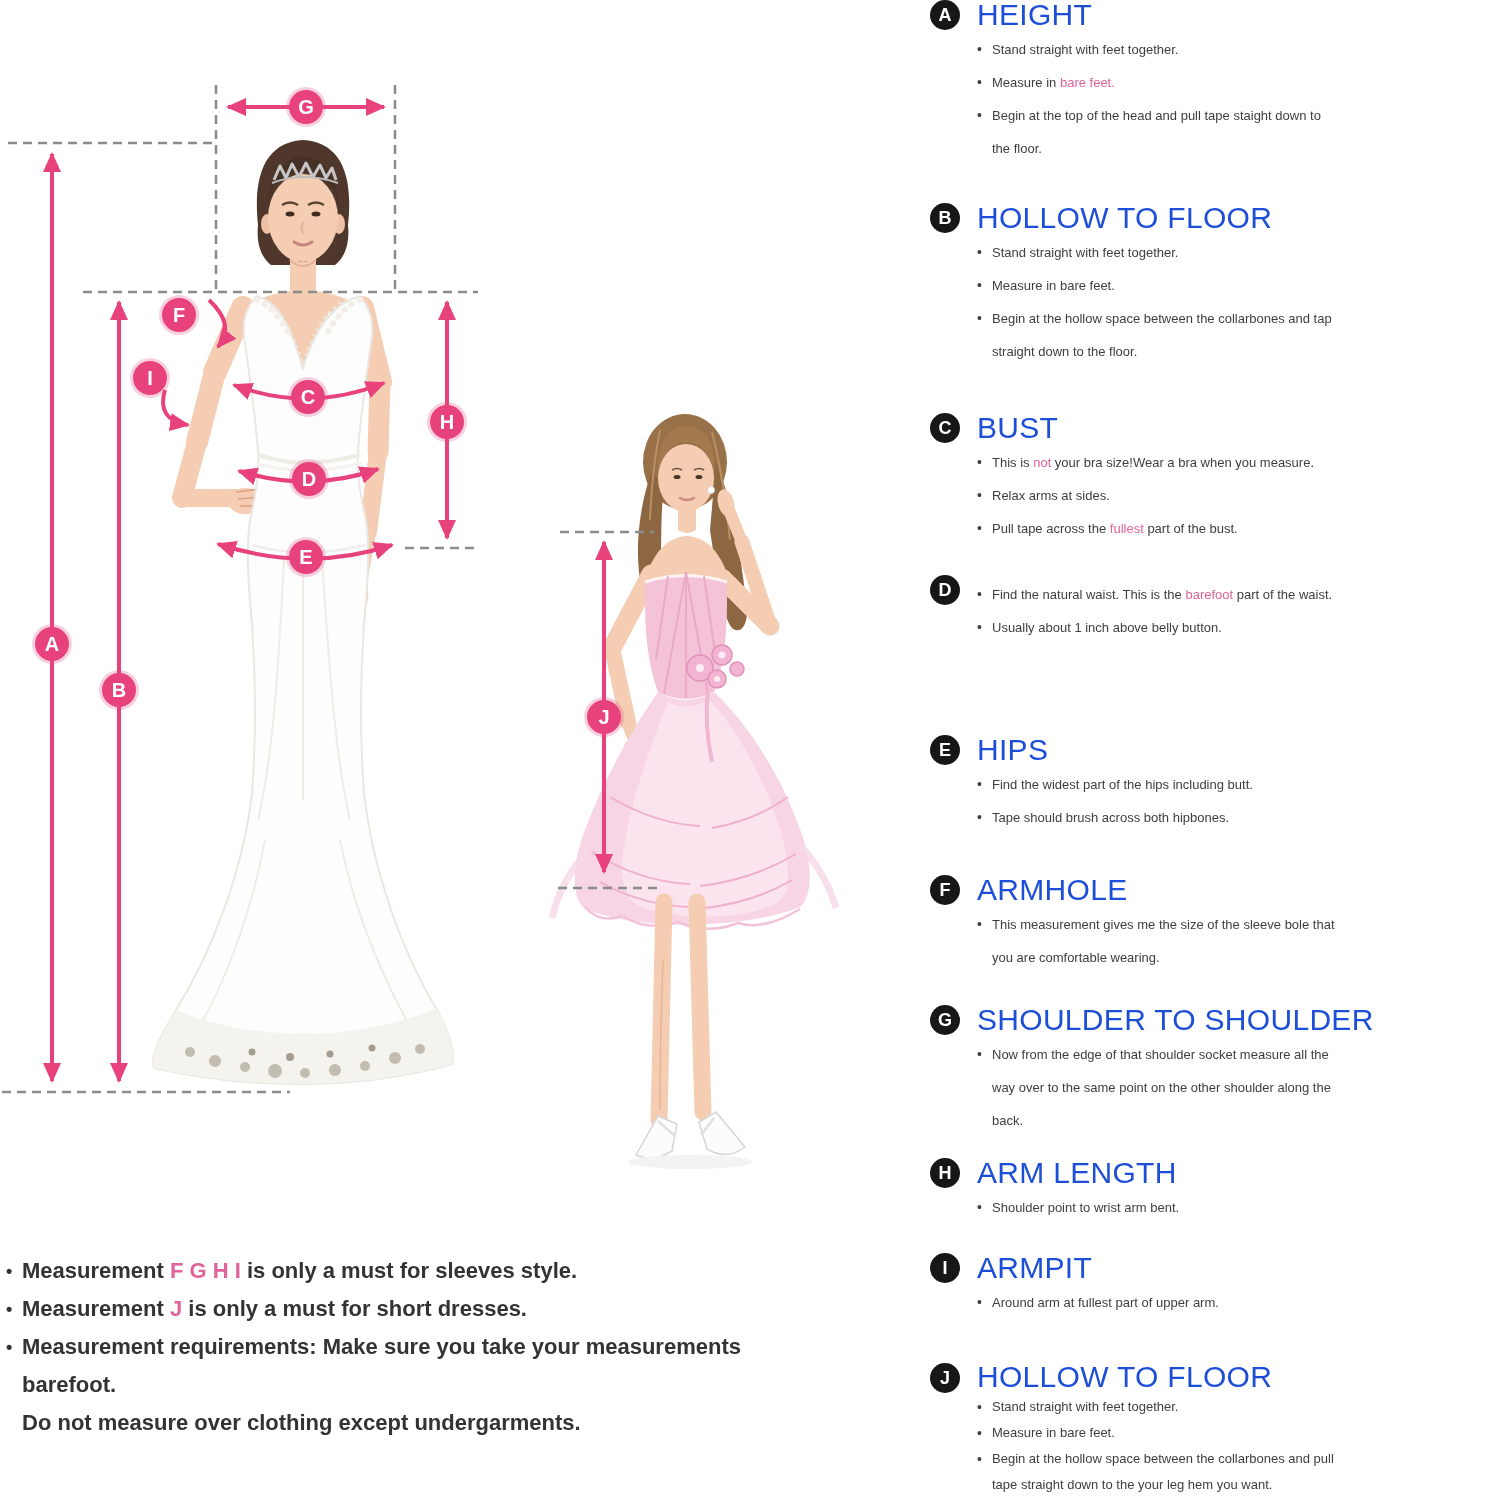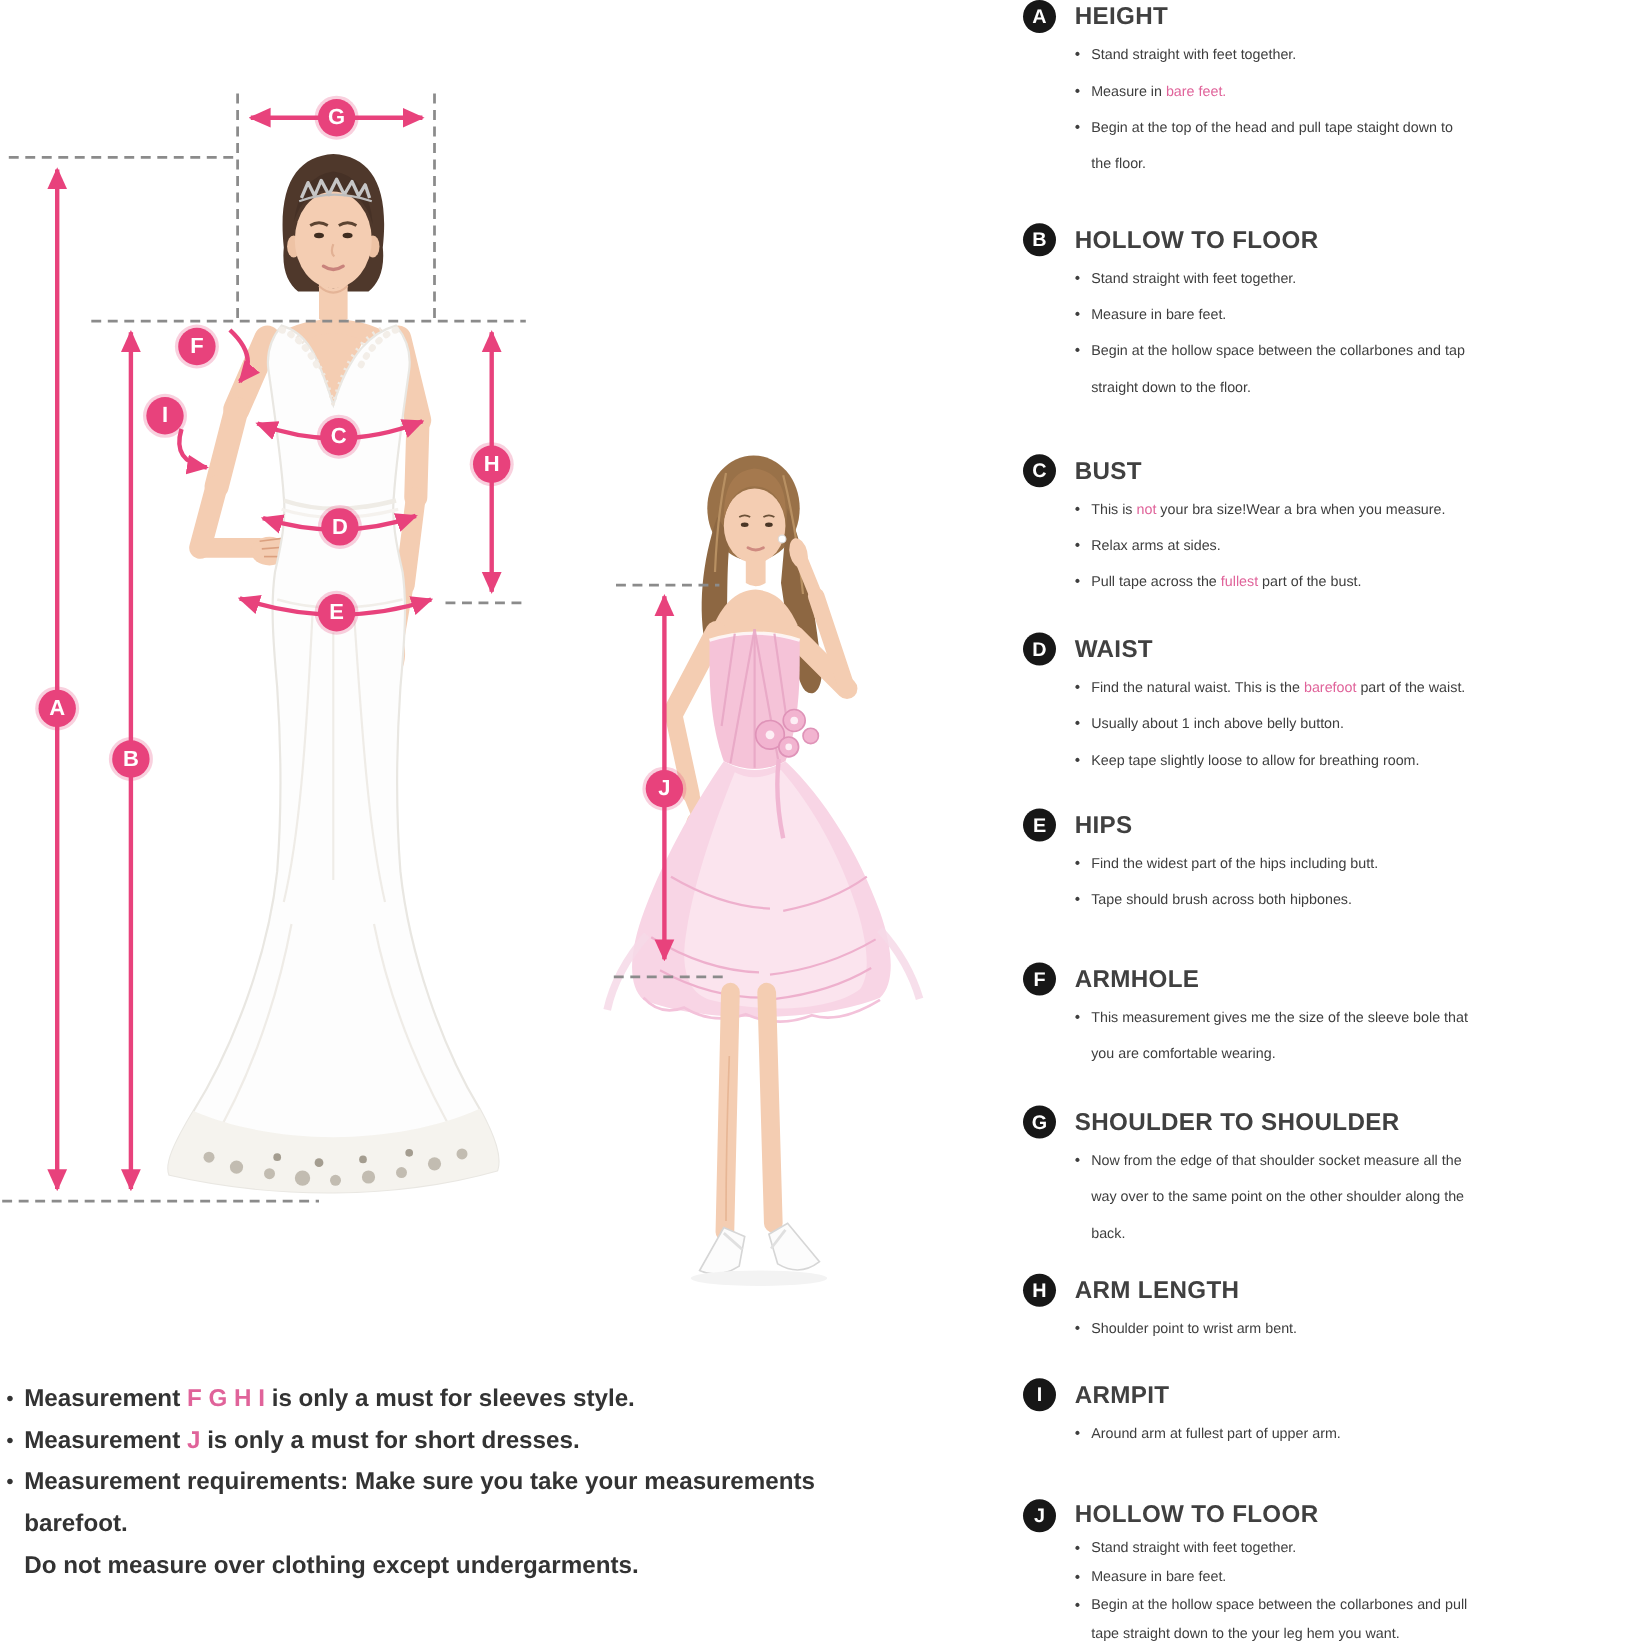--- a/index.html
+++ b/index.html
@@ -10,21 +10,21 @@
   .m-circle{position:absolute;width:34px;height:34px;border-radius:50%;
     background:var(--pink,#e8427c);box-shadow:0 0 0 3px rgba(232,66,124,.25);
     color:#fff;font-weight:bold;font-size:20px;display:flex;align-items:center;justify-content:center;
     line-height:1;z-index:5;}
   
   #sections{position:absolute;left:930px;top:0;width:545px;height:1500px;}
   .sec{position:absolute;left:0;display:flex;align-items:flex-start;}
   .badge{flex:0 0 auto;width:30px;height:30px;border-radius:50%;background:var(--badge,#171717);
     color:#fff;font-weight:bold;font-size:18px;display:flex;align-items:center;justify-content:center;}
   .sec-body{margin-left:17px;width:498px;}
-  .sec-title{margin:0;font-size:22px;font-weight:bold;color:#404040;line-height:30px;letter-spacing:.3px;}
+  .sec-title{margin:0;font-size:30px;font-weight:normal;color:#1d4ed8;line-height:30px;letter-spacing:.3px;}
   .sec ul{margin:3px 0 0 0;padding:0;list-style:none;}
   .sec li{position:relative;padding-left:15px;font-size:13px;line-height:33px;color:#3e3e3e;}
   .sec li::before{content:"•";position:absolute;left:0;top:0;font-size:14px;}
   .sec.tight .sec-title{line-height:28px;}
   .sec.tight li{line-height:26px;}
   .pk{color:var(--textpink,#e0639a);}
   
   #notes{position:absolute;left:4px;top:1252px;width:820px;}
   .note{position:relative;padding-left:18px;font-size:22px;line-height:38px;color:#333;font-weight:bold;}
   .note.b::before{content:"•";position:absolute;left:2px;top:0;font-size:18px;}
@@ -280,25 +280,23 @@
           <ul>
             <li><span>This is </span><span class="pk">not</span><span> your bra size!Wear a bra when you measure.</span></li>
             <li><span>Relax arms at sides.</span></li>
             <li><span>Pull tape across the </span><span class="pk">fullest</span><span> part of the bust.</span></li>
           </ul>
         </div>
       </div>
       <div class="sec" style="top: 575px;">
         <span class="badge">D</span>
         <div class="sec-body">
-          <h3 class="sec-title">WAIST</h3>
           <ul>
             <li><span>Find the natural waist. This is the </span><span class="pk">barefoot</span><span> part of the waist.</span></li>
             <li><span>Usually about 1 inch above belly button.</span></li>
-            <li><span>Keep tape slightly loose to allow for breathing room.</span></li>
           </ul>
         </div>
       </div>
       <div class="sec" style="top: 735px;">
         <span class="badge">E</span>
         <div class="sec-body">
           <h3 class="sec-title">HIPS</h3>
           <ul>
             <li><span>Find the widest part of the hips including butt.</span></li>
             <li><span>Tape should brush across both hipbones.</span></li>

